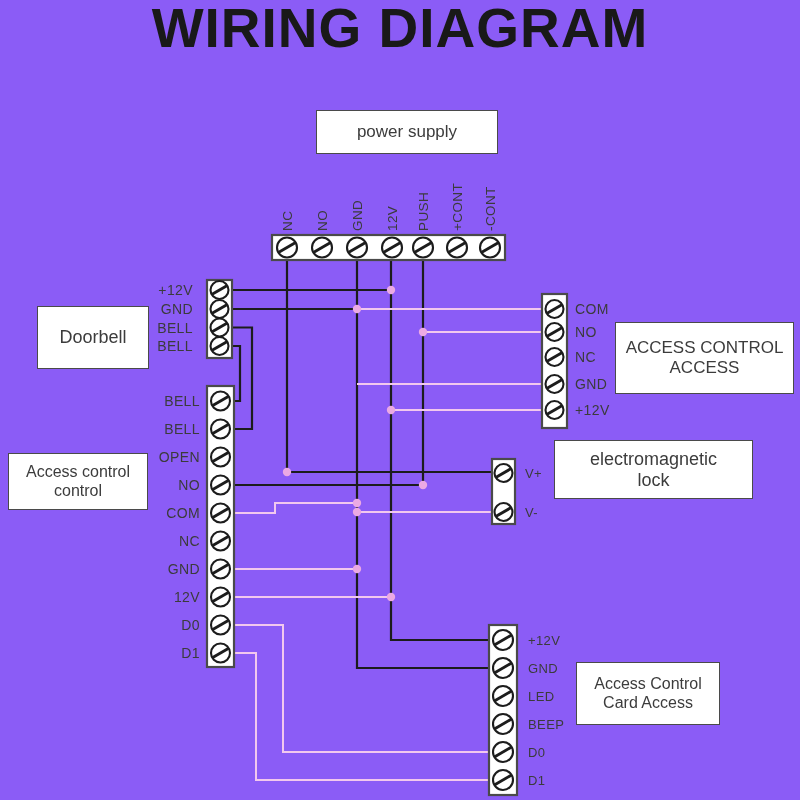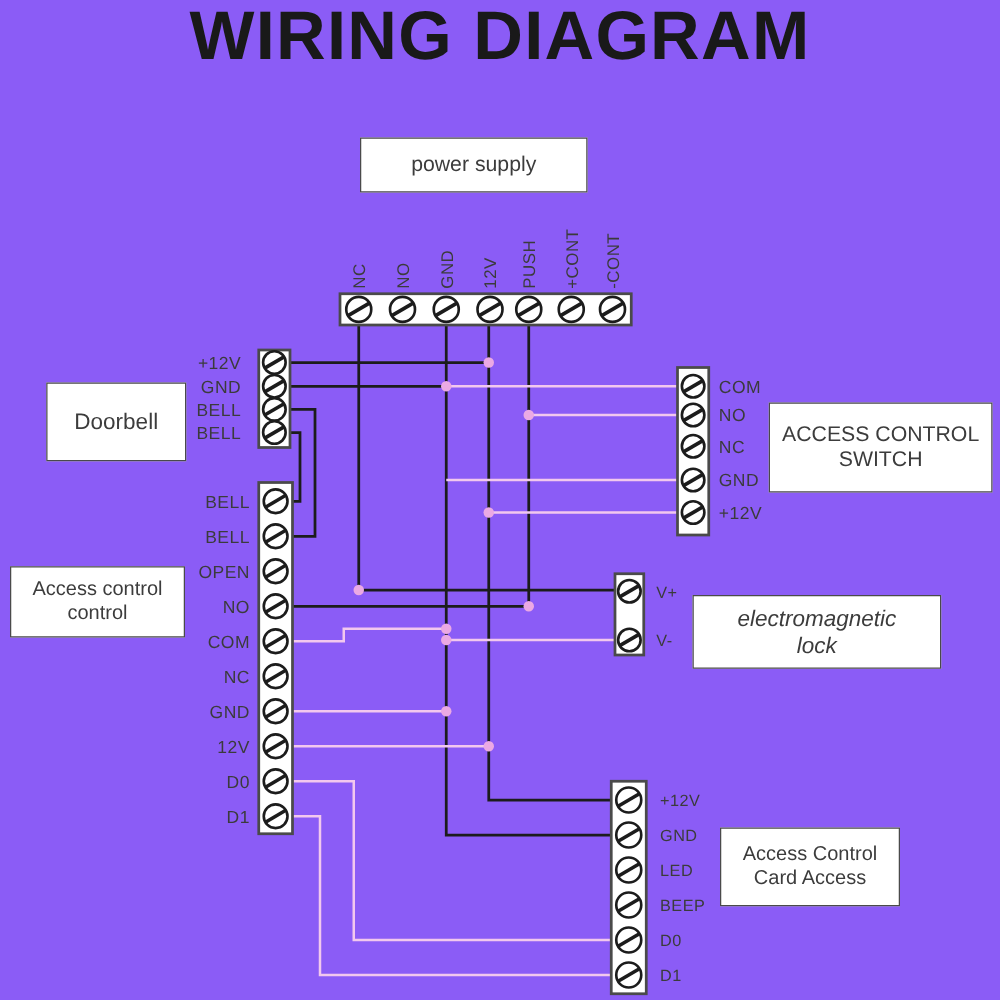--- a/index.html
+++ b/index.html
@@ -242,39 +242,39 @@
         <circle cx="391" cy="410" r="4.2" fill="#eba9e4"></circle>
         <circle cx="287" cy="472" r="4.2" fill="#eba9e4"></circle>
         <circle cx="423" cy="485" r="4.2" fill="#eba9e4"></circle>
         <circle cx="357" cy="503" r="4.2" fill="#eba9e4"></circle>
         <circle cx="357" cy="512" r="4.2" fill="#eba9e4"></circle>
         <circle cx="357" cy="569" r="4.2" fill="#eba9e4"></circle>
         <circle cx="391" cy="597" r="4.2" fill="#eba9e4"></circle>
       </g>
     </svg>
 
-  <div class="box fs17" style="left:288px;top:110px;width:180px;height:42px;">
+  <div class="box fs17" style="left:316px;top:110px;width:180px;height:42px;">
     <div class="l1">power supply</div>
   </div>
 
   <div class="box fs18" style="left:37px;top:306px;width:110px;height:61px;">
     <div class="l1">Doorbell</div>
   </div>
 
   <div class="box fs16" style="left:8px;top:453px;width:138px;height:55px;">
     <div class="l1">Access control</div>
     <div class="l2">control</div>
   </div>
 
   <div class="box fs17" style="left:615px;top:322px;width:177px;height:70px;">
     <div class="l1">ACCESS CONTROL</div>
-    <div class="l2">SWITCH</div>
-  </div>
-
-  <div class="box fs18" style="left:554px;top:476px;width:197px;height:57px;font-style:italic;">
+    <div class="l2">ACCESS</div>
+  </div>
+
+  <div class="box fs18" style="left:554px;top:440px;width:197px;height:57px;">
     <div class="l1">electromagnetic</div>
     <div class="l2">lock</div>
   </div>
 
   <div class="box fs16" style="left:576px;top:662px;width:142px;height:61px;">
     <div class="l1">Access Control</div>
     <div class="l2">Card Access</div>
   </div>
 
 </div>

